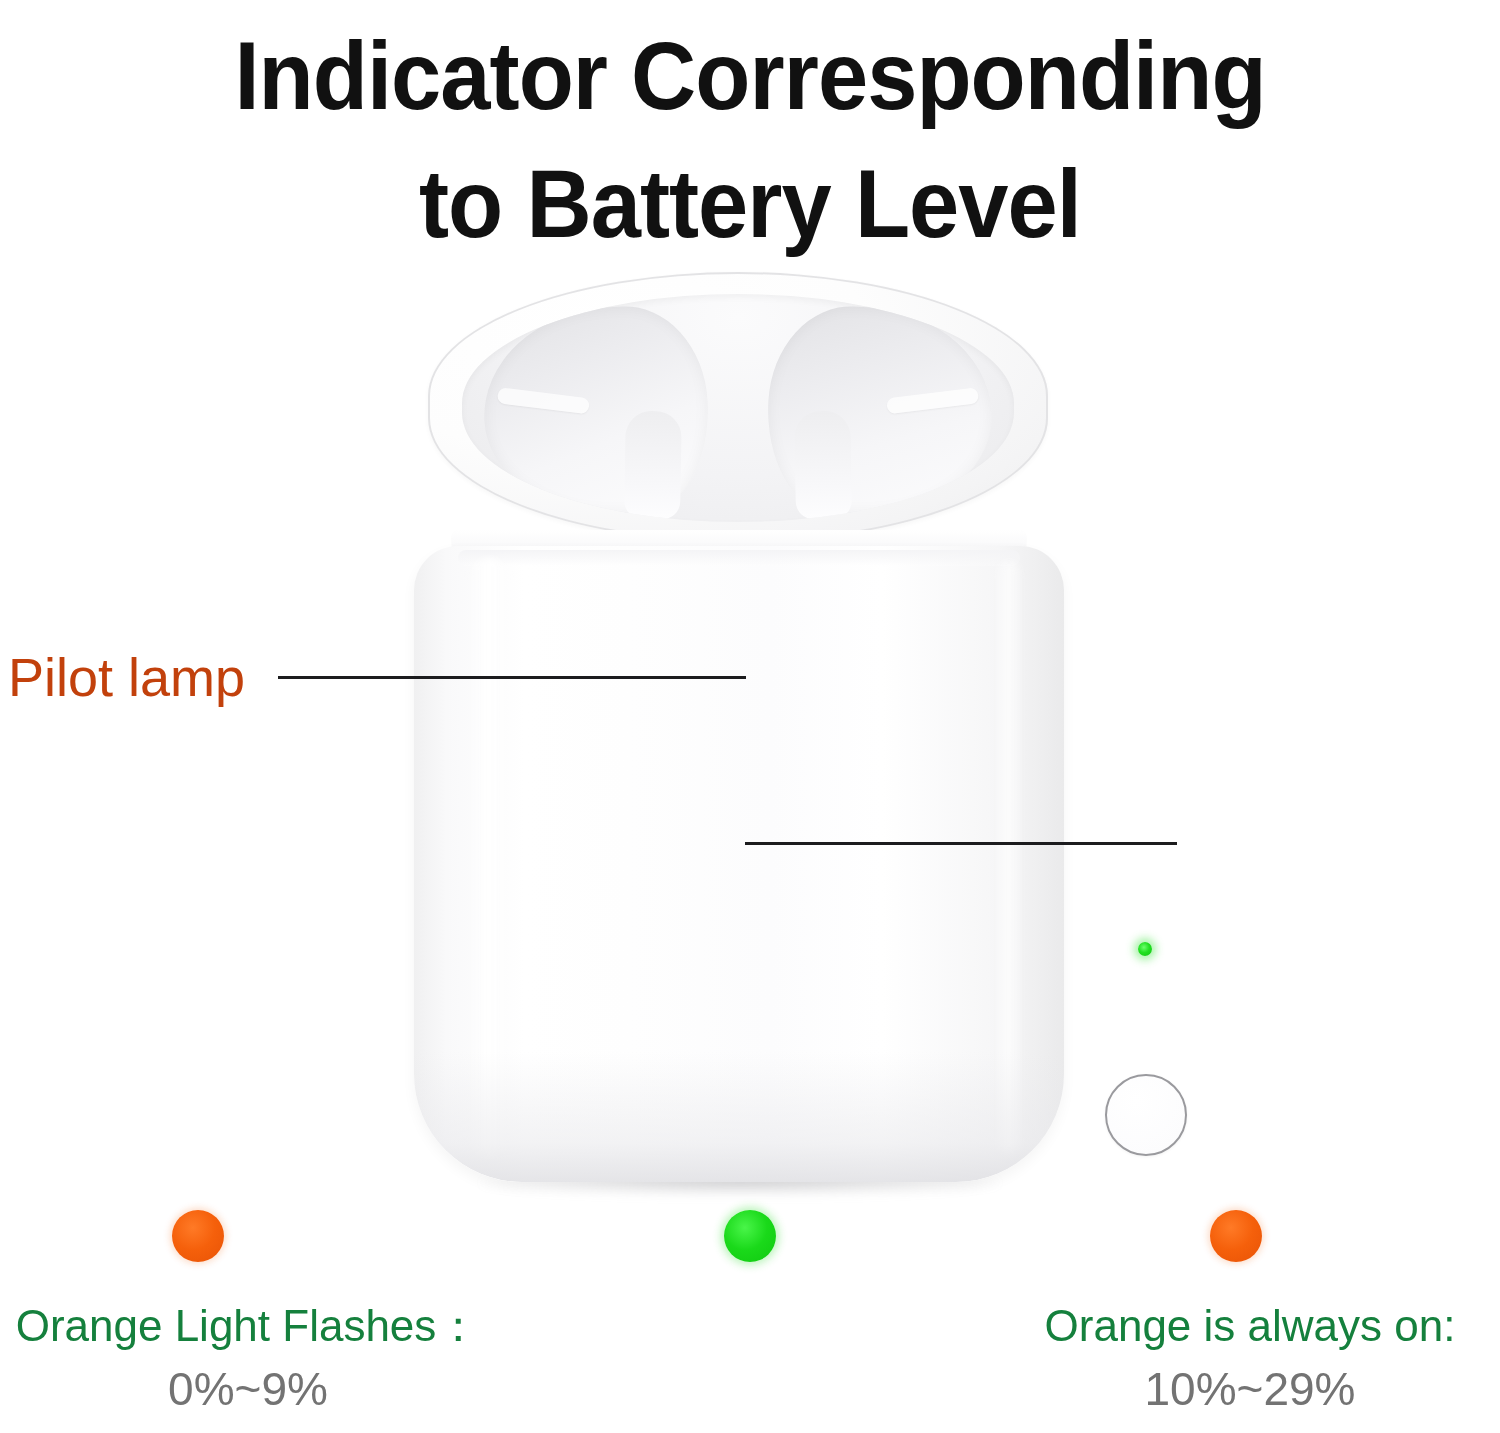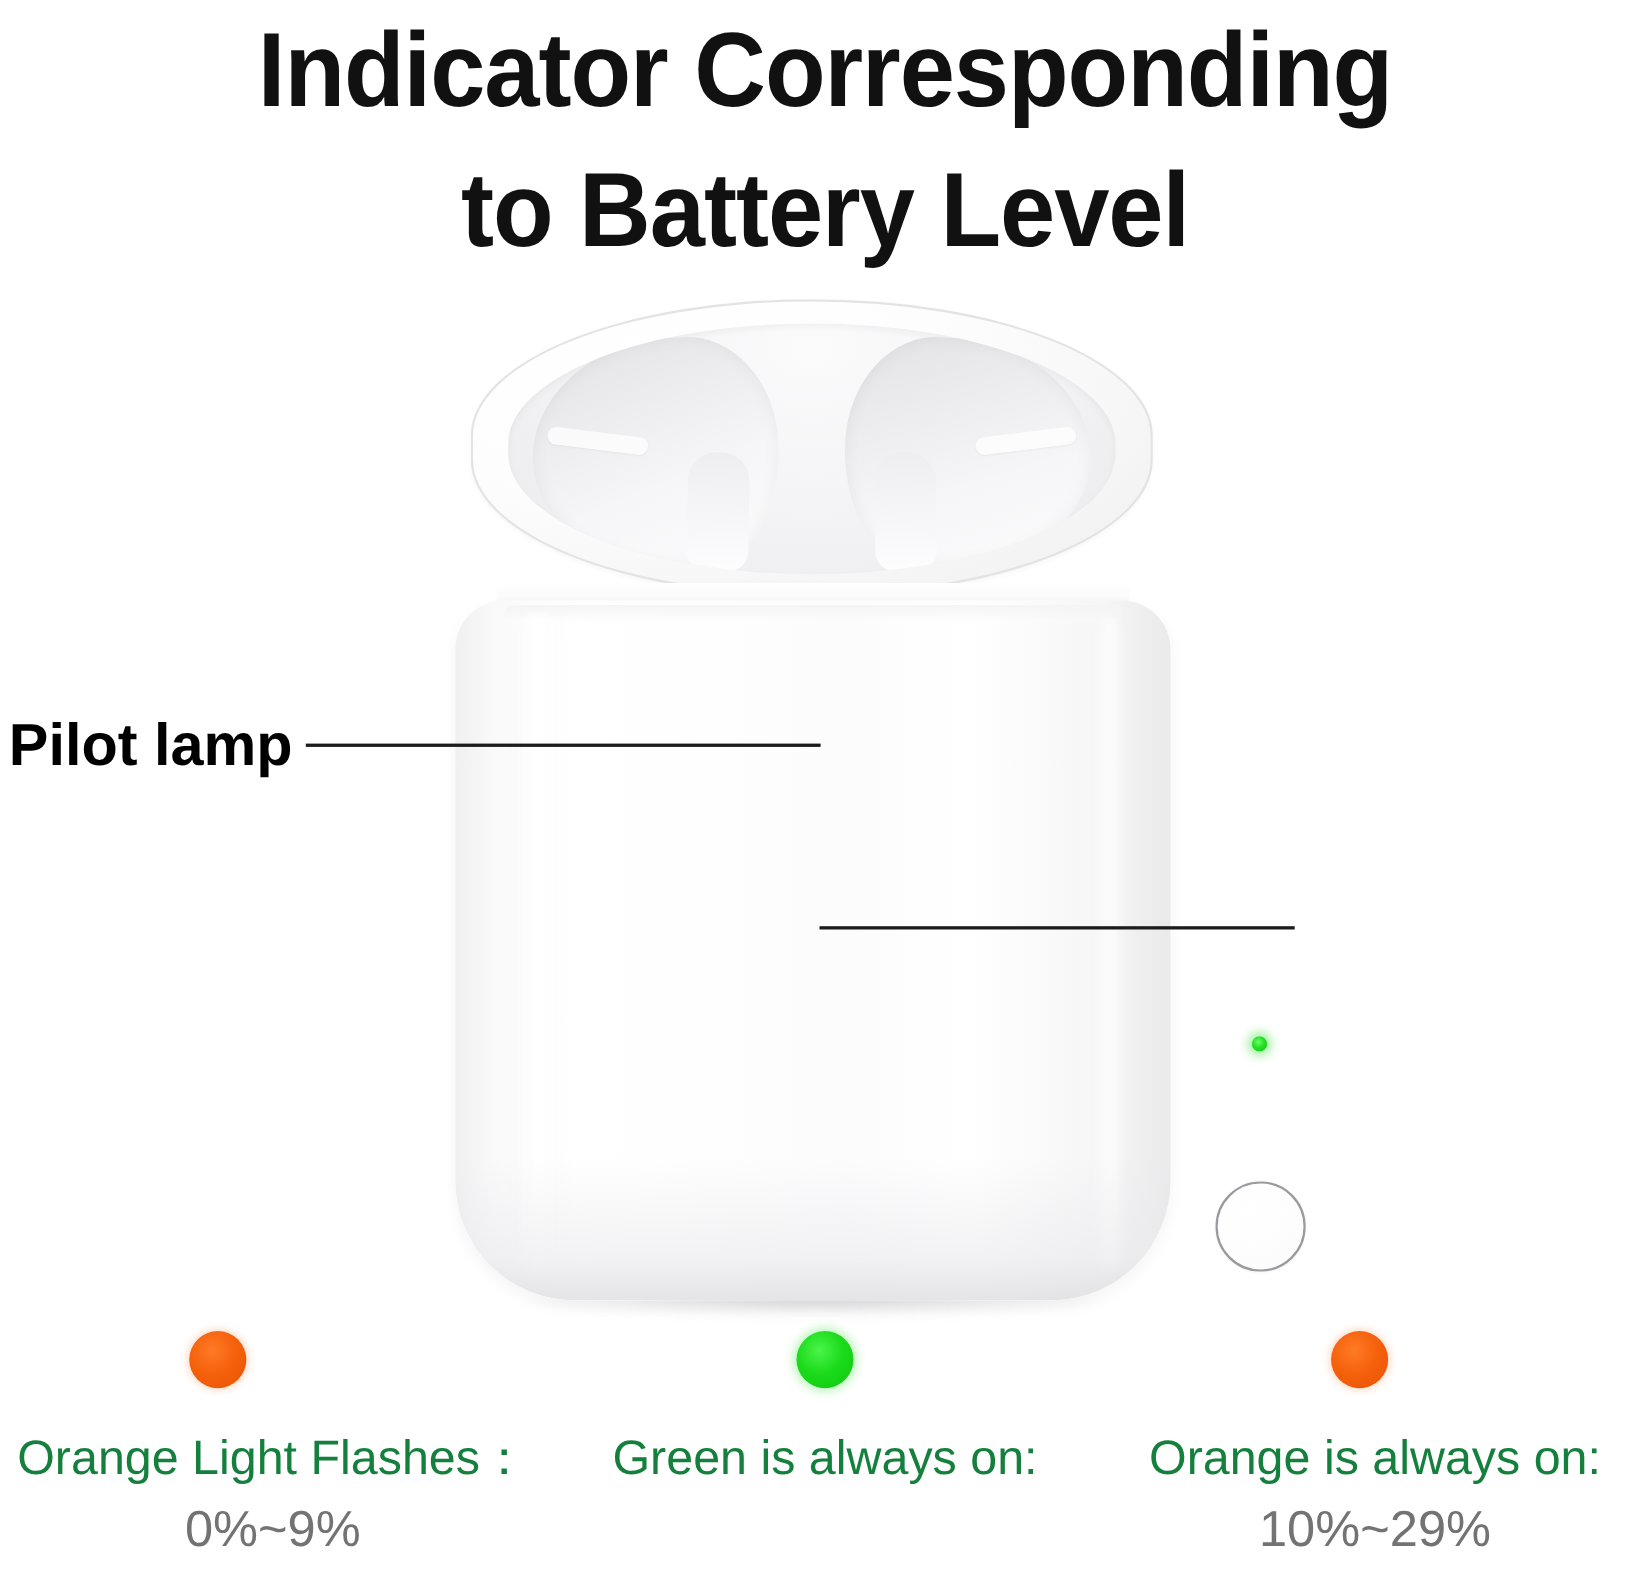--- a/index.html
+++ b/index.html
@@ -18,21 +18,21 @@
     height:1433px;
     background:#ffffff;
   }
 
   
   .title-block {
     position:absolute;
     left:0; top:0;
     width:1500px;
     text-align:center;
-    padding-top:0;
+    padding-top:12px;
   }
   .title-line {
     display:block;
     font-family:"Liberation Sans", sans-serif;
     font-weight:bold;
     font-size:96px;
     line-height:128px;
     letter-spacing:-1px;
     color:#111111;
     transform:scaleX(0.94);
@@ -196,24 +196,24 @@
     border:2px solid #9a9a9e;
     background:radial-gradient(circle at 38% 32%, rgba(255,255,255,0.95) 0%, rgba(250,250,252,0.55) 70%, rgba(244,244,246,0.35) 100%);
     box-shadow:0 1px 3px rgba(0,0,0,0.05);
     z-index:5;
   }
 
   
   .callout-label {
     position:absolute;
     font-family:"Liberation Sans", sans-serif;
-    font-weight:700;
+    font-weight:400;
     font-size:54px;
     line-height:58px;
-    color:#000000;
+    color:#c2410c;
     white-space:nowrap;
   }
   #pilot-label { left:8px;   top:648px; }
   #sync-label  { left:1178px; top:814px; }
 
   .leader {
     position:absolute;
     height:3px;
     background:#1c1c1e;
   }
@@ -333,21 +333,20 @@
         <div class="legend-text">Orange Light Flashes：</div>
         <div class="legend-range">0%~9%</div>
       </div>
     </div>
 
     <div class="legend-col c2">
       <div class="legend-dot-row">
         <div class="legend-dot dot-green"></div>
       </div>
       <div class="legend-caption">
-        <div class="legend-text">Green is always on:</div>
       </div>
     </div>
 
     <div class="legend-col c3">
       <div class="legend-dot-row">
         <div class="legend-dot dot-orange"></div>
       </div>
       <div class="legend-caption">
         <div class="legend-text">Orange  is always on:</div>
         <div class="legend-range">10%~29%</div>

